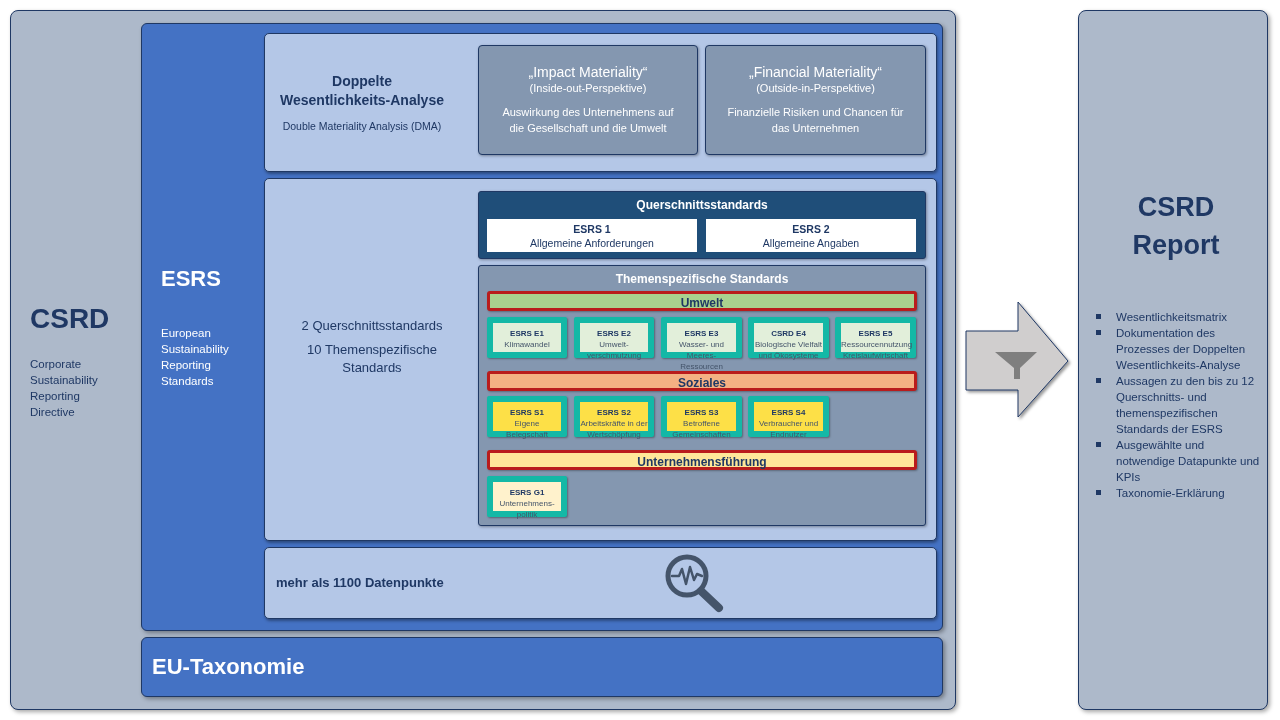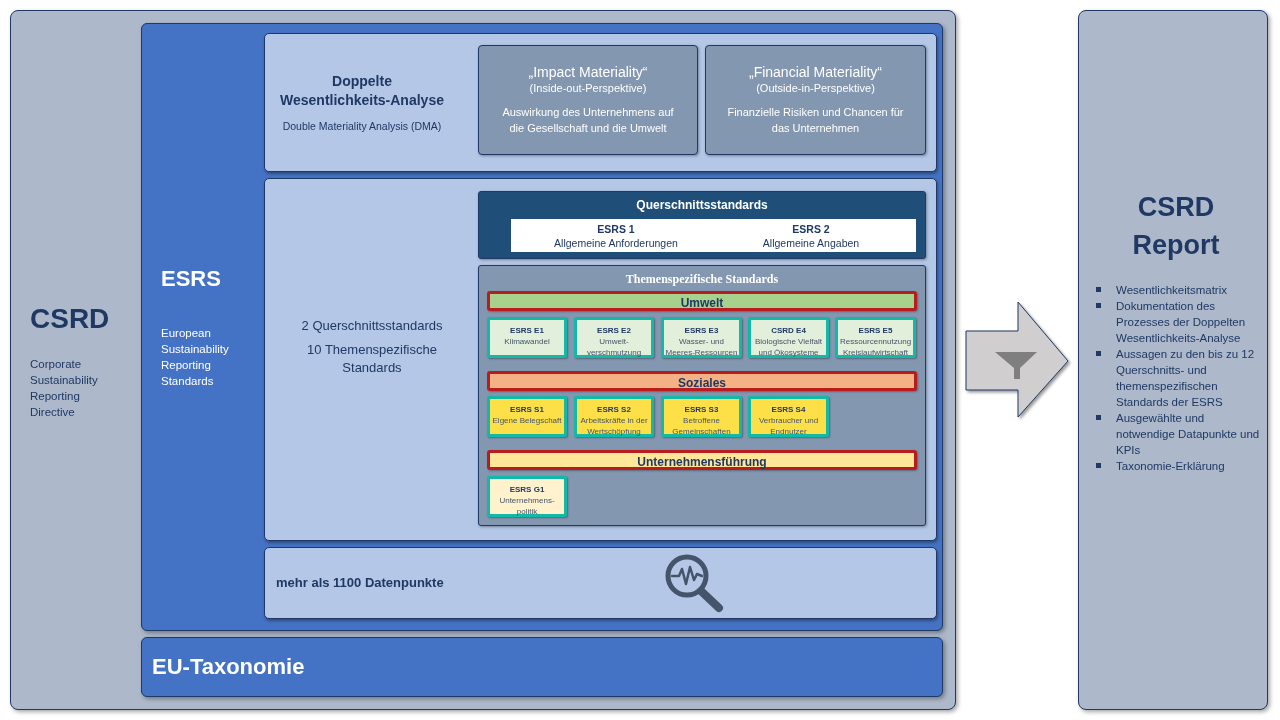--- a/index.html
+++ b/index.html
@@ -36,52 +36,52 @@
 
   #standards-summary { left: 264px; top: 318px; width: 216px; text-align: center; color: #1f3864; font-weight: normal; font-size: 13px; }
   #standards-summary .l1 { margin-bottom: 8px; }
   #standards-summary .l2 { line-height: 18px; }
 
   
   #quer-box { left: 478px; top: 191px; width: 448px; height: 68px; background: #1f4e79; border: 1px solid #1f3864; border-radius: 3px; box-shadow: 1px 1px 3px rgba(0,0,0,0.35); }
   #quer-title { left: 478px; top: 198px; width: 448px; text-align: center; color: #ffffff; font-weight: bold; font-size: 12px; }
   .white-card { background: #ffffff; color: #1f3864; text-align: center; font-size: 10.5px; line-height: 14px; padding-top: 3px; }
   .white-card .code { font-weight: bold; }
-  #esrs1-card { left: 487px; top: 219px; width: 210px; height: 33px; margin-left: 24px; }
+  #esrs1-card { left: 487px; top: 219px; width: 210px; height: 33px; }
   #esrs2-card { left: 706px; top: 219px; width: 210px; height: 33px; }
 
   
   #themen-box { left: 478px; top: 265px; width: 448px; height: 261px; background: #8497b0; border: 1px solid #1f3864; border-radius: 3px; box-shadow: 1px 1px 3px rgba(0,0,0,0.35); }
-  #themen-title { left: 478px; top: 272px; width: 448px; text-align: center; color: #ffffff; font-weight: bold; font-size: 12px; font-family: Liberation Serif, serif; }
+  #themen-title { left: 478px; top: 272px; width: 448px; text-align: center; color: #ffffff; font-weight: bold; font-size: 12px; }
 
   .cat-bar { border: 3px solid #b91c1c; border-radius: 3px; text-align: center; font-weight: bold; font-size: 12px; color: #1f3864; line-height: 18px; box-shadow: 1px 1px 2px rgba(0,0,0,0.3); }
   #umwelt-bar { left: 487px; top: 291px; width: 430px; height: 20px; background: #a9d18e; }
   #soziales-bar { left: 487px; top: 371px; width: 430px; height: 20px; background: #f4b183; }
   #gov-bar { left: 487px; top: 450px; width: 430px; height: 20px; background: #ffe699; }
 
-  .std-card { border: 3px solid #14b8a6; border-radius: 2px; text-align: center; color: #44546a; font-size: 8px; line-height: 11px; padding-top: 5px; box-shadow: 1px 1px 2px rgba(0,0,0,0.35); }
+  .std-card { border: 6px solid #14b8a6; border-radius: 2px; text-align: center; color: #44546a; font-size: 8px; line-height: 11px; padding-top: 5px; box-shadow: 1px 1px 2px rgba(0,0,0,0.35); }
   .std-card .code { font-weight: bold; color: #1f3864; font-size: 8px; }
   .env-card { background: #e2efda; }
   .soc-card { background: #fde047; }
   .gov-card { background: #fff2cc; }
 
   #datapoints-label { left: 276px; top: 575px; font-size: 13px; font-weight: bold; color: #1f3864; }
   #search-pulse-icon { left: 662px; top: 553px; width: 64px; height: 62px; }
 
   
   #eu-tax-bar { left: 141px; top: 637px; width: 802px; height: 60px; background: #4472c4; border: 1px solid #1f3864; border-radius: 6px; box-shadow: 2px 2px 4px rgba(0,0,0,0.35); }
   #eu-tax-label { left: 152px; top: 654px; font-size: 22px; font-weight: bold; color: #ffffff; }
 
   
   #filter-arrow { left: 962px; top: 300px; width: 112px; height: 122px; }
 
   
   #report-panel { left: 1078px; top: 10px; width: 190px; height: 700px; background: #adb9ca; border: 1px solid #1f3864; border-radius: 8px; box-shadow: 2px 2px 4px rgba(0,0,0,0.35); }
   #report-title { left: 1078px; top: 188px; width: 196px; text-align: center; font-size: 27px; font-weight: bold; color: #1f3864; line-height: 38px; }
-  #report-list { left: 1096px; top: 282px; width: 170px; list-style: none; }
+  #report-list { left: 1096px; top: 309px; width: 170px; list-style: none; }
   #report-list li { position: relative; padding-left: 20px; font-size: 11.5px; line-height: 16px; color: #1f3864; }
   #report-list li::before { content: ""; position: absolute; left: 0; top: 5px; width: 5px; height: 5px; background: #1f3864; }
 </style>
 </head>
 <body>
 
 <div id="csrd-panel" class="abs"></div>
 <div id="csrd-title" class="abs">CSRD</div>
 <div id="csrd-sub" class="abs">
   <div>Corporate</div>

